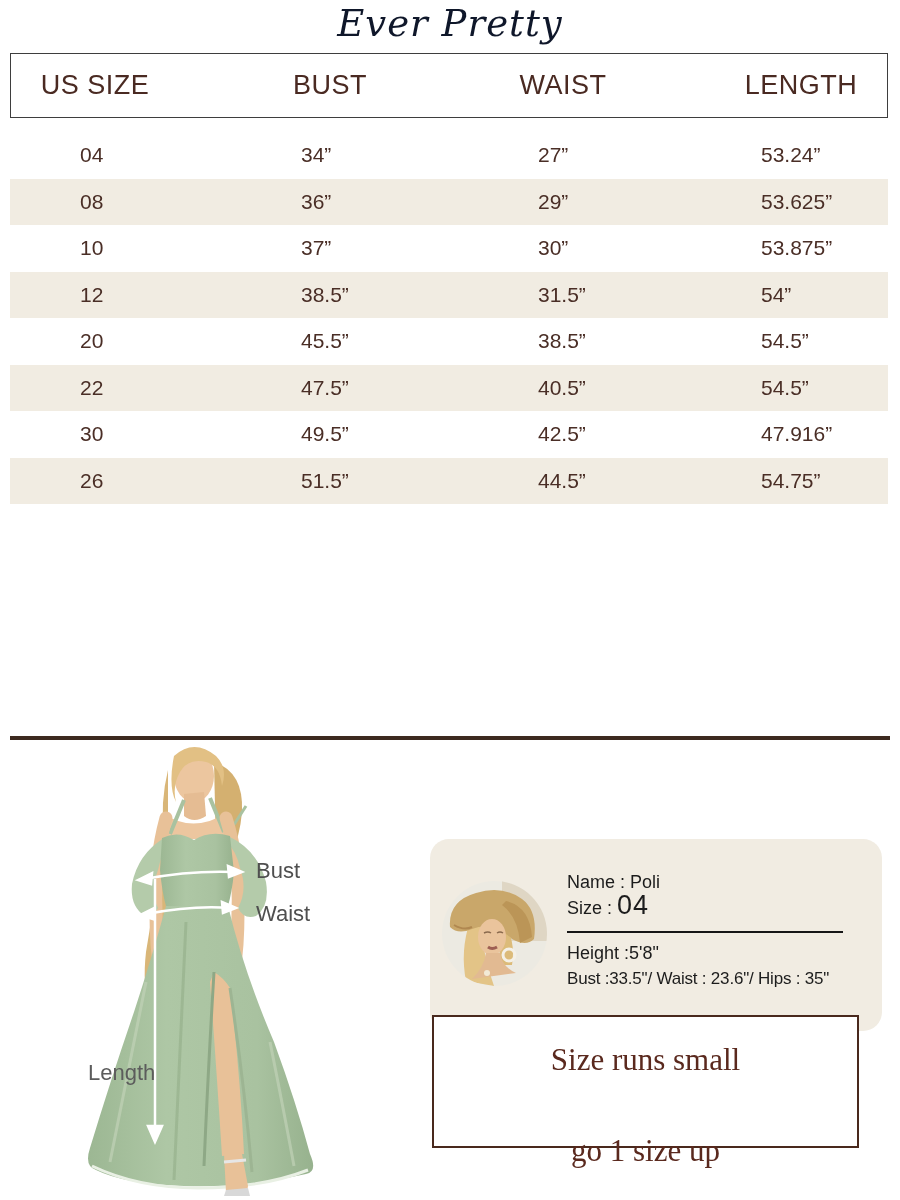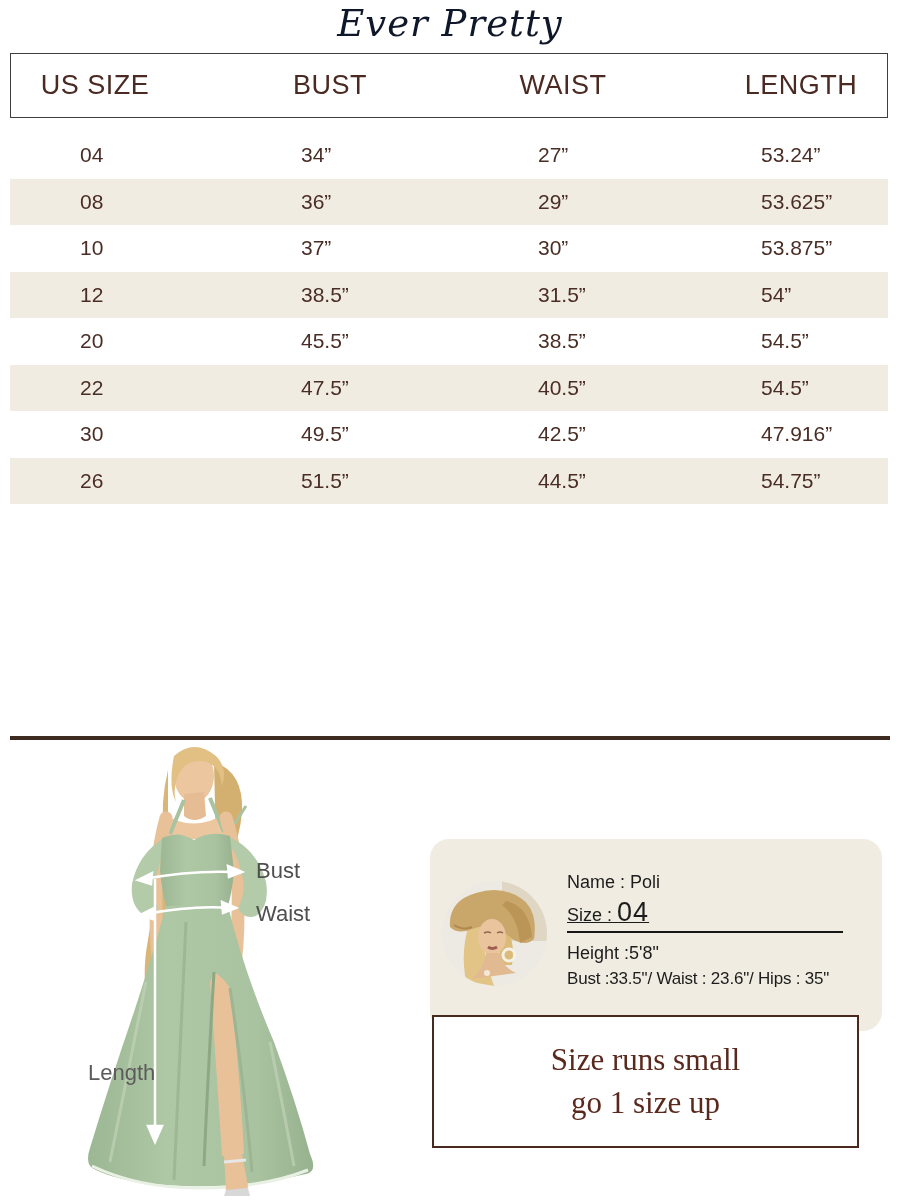--- a/index.html
+++ b/index.html
@@ -52,36 +52,37 @@
   .model-figure { position:absolute; left:18px; top:742px; width:330px; height:458px; }
 
   
   .model-card {
     position:absolute; left:430px; top:795px; width:452px; height:192px;
     background:#f1ece2; border-radius:19px;margin-top:44px;
   }
   .avatar { position:absolute; left:12px; top:42px; width:105px; height:105px; }
   .card-text { position:absolute; left:137px; top:30px; width:310px; color:#1c1c1c; }
   .line-name { font-size:18px; height:26px; line-height:26px; white-space:nowrap; }
-  .line-size { font-size:18px; height:34px; line-height:34px; white-space:nowrap;text-decoration:underline; }
+  .line-size { font-size:18px; height:34px; line-height:21px; white-space:nowrap; }
   .size-big  { font-size:27px; font-weight:500; letter-spacing:1px; }
   .card-rule { width:276px; height:0; border-top:2px solid #161616; margin:2px 0 8px 0; }
   .line-height-row { font-size:18px; height:25px; line-height:25px; white-space:nowrap; }
   .line-meas { font-size:17px; height:25px; line-height:25px; white-space:nowrap; letter-spacing:-0.2px; }
 
   
   .note-box {
     position:absolute; left:432px; top:1015px; width:423px; height:129px;
     background:#ffffff; border:2px solid #49291d;
     display:flex; flex-direction:column; justify-content:center; align-items:center;
     gap:9px;
   }
   .note-line {
     font-family:"Liberation Serif", serif; font-size:31px; color:#5a291e;
     line-height:34px;
+    margin-top:48px;
   }
 </style>
 </head>
 <body>
 
 <div class="logo">Ever Pretty</div>
 
 <div class="size-table">
   <div class="thead">
       <div class="hcell">US SIZE</div>

